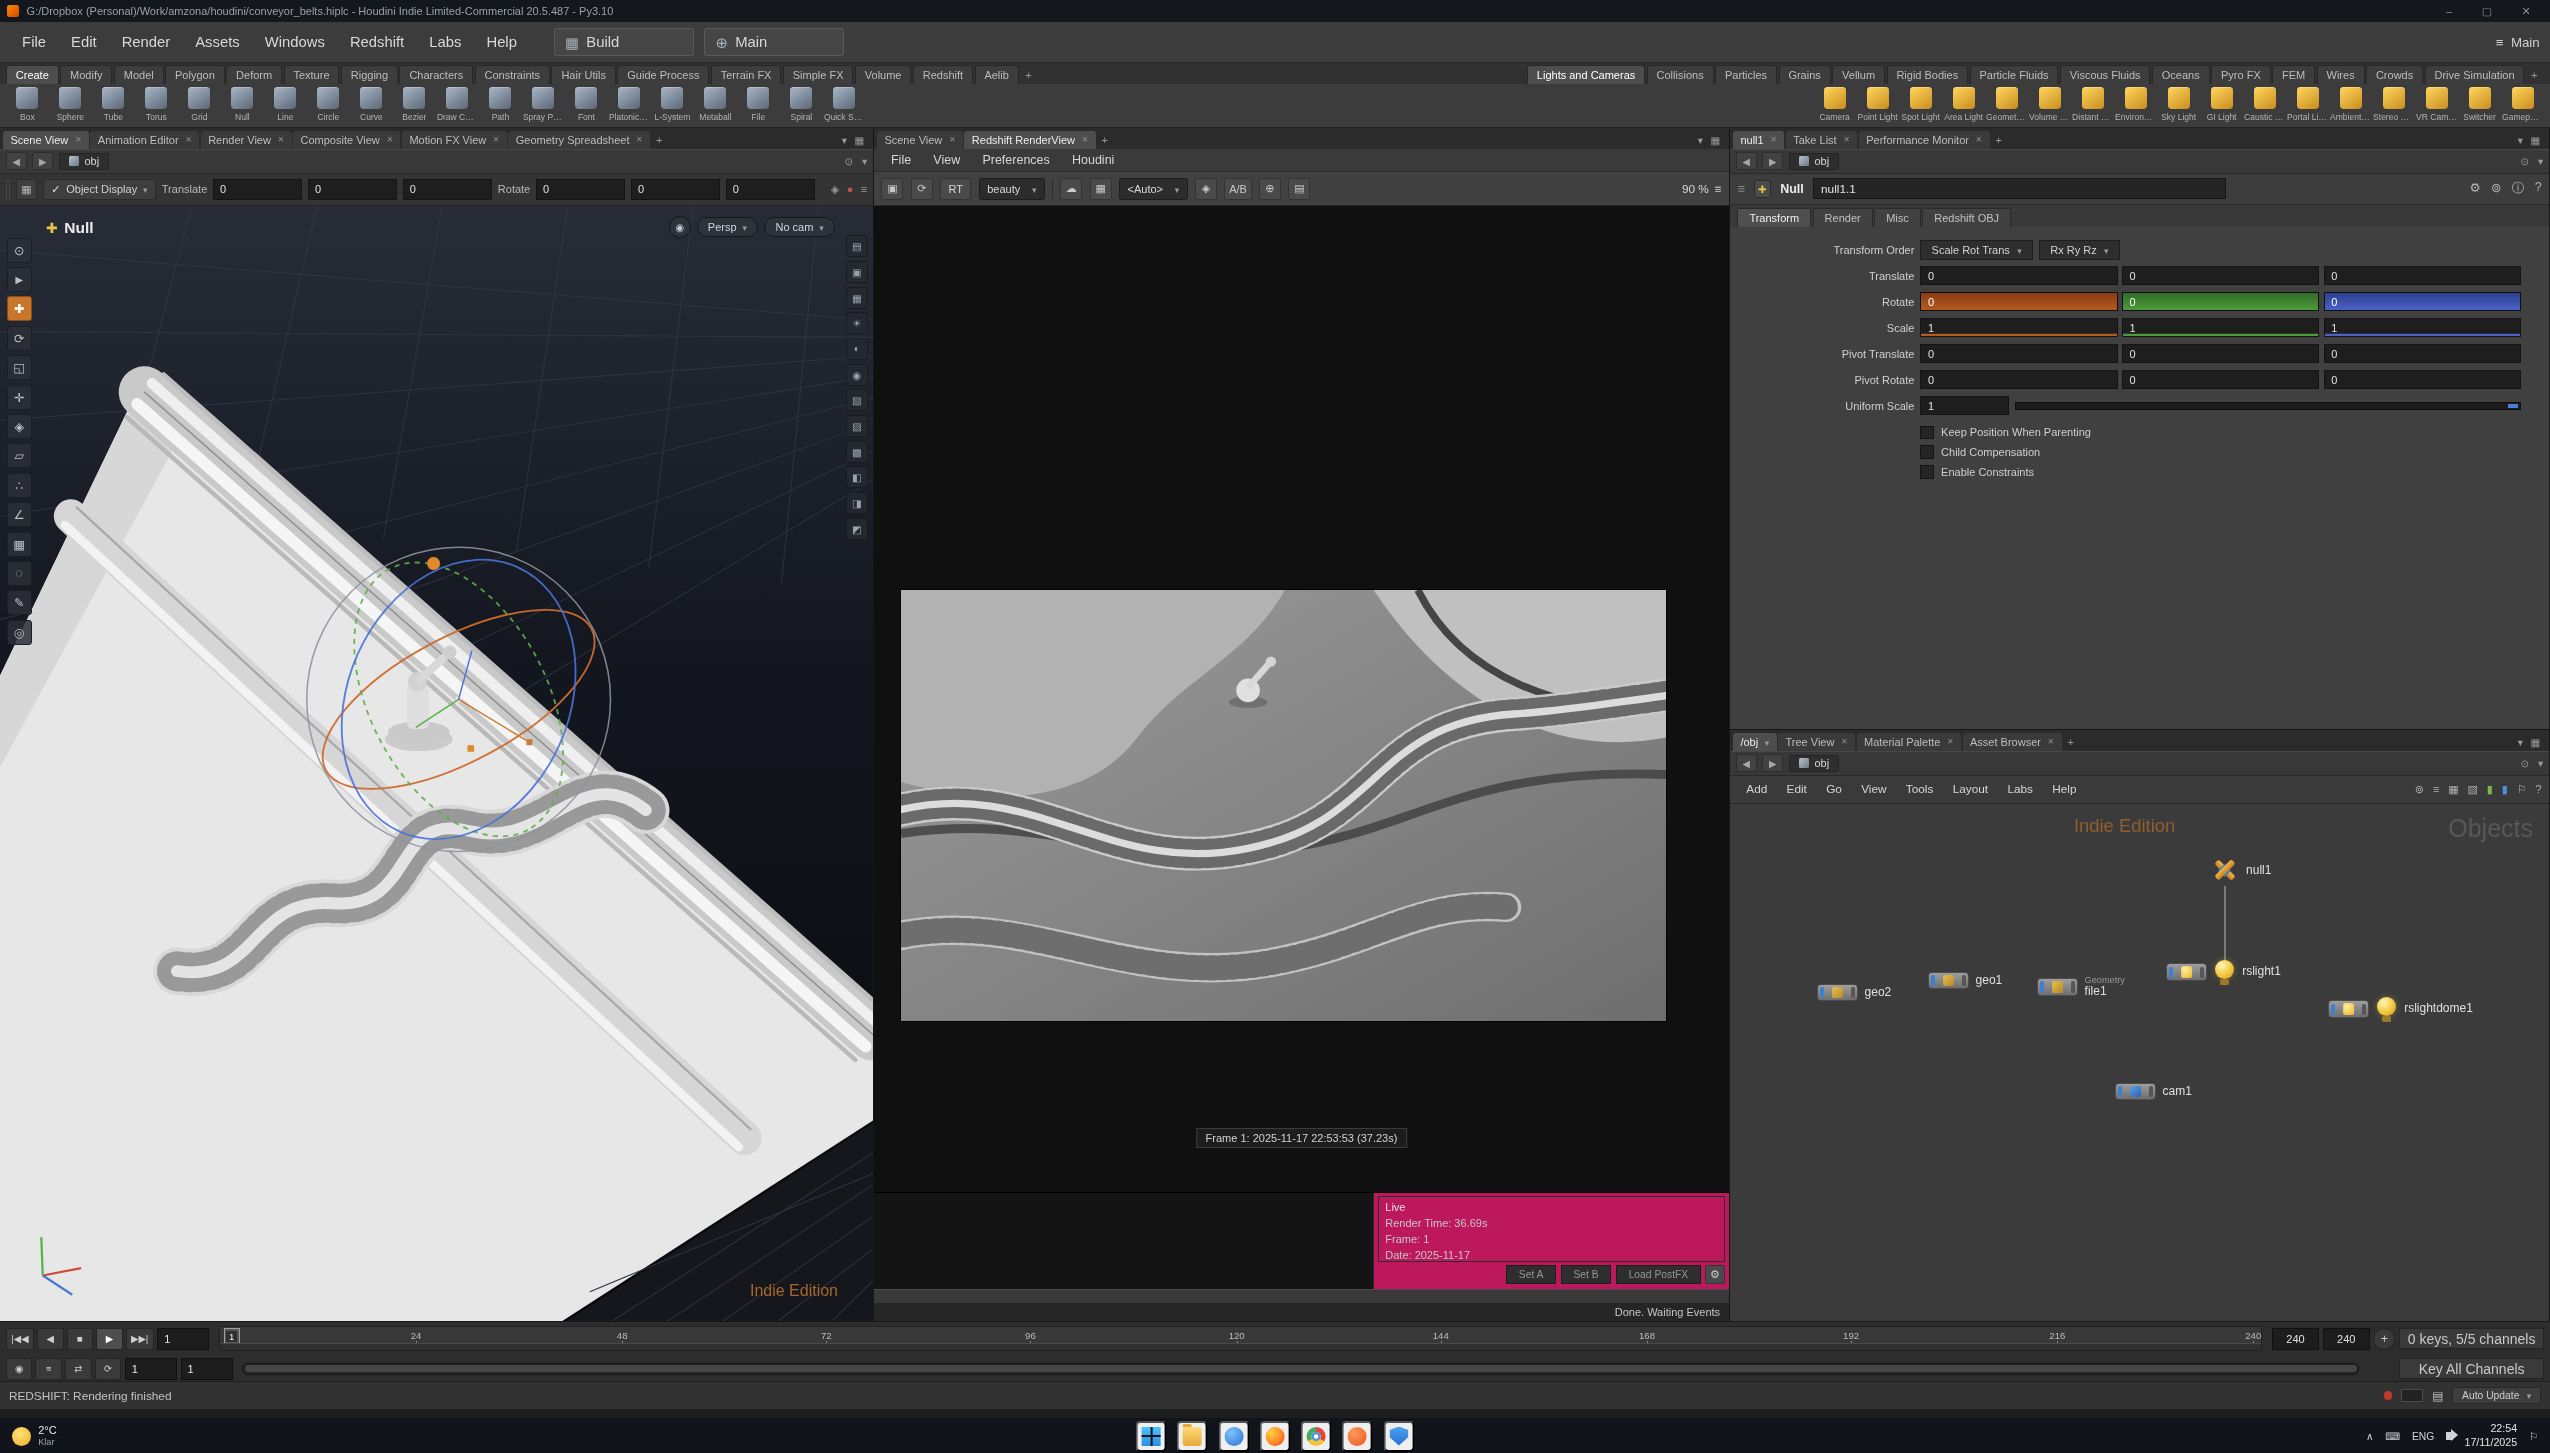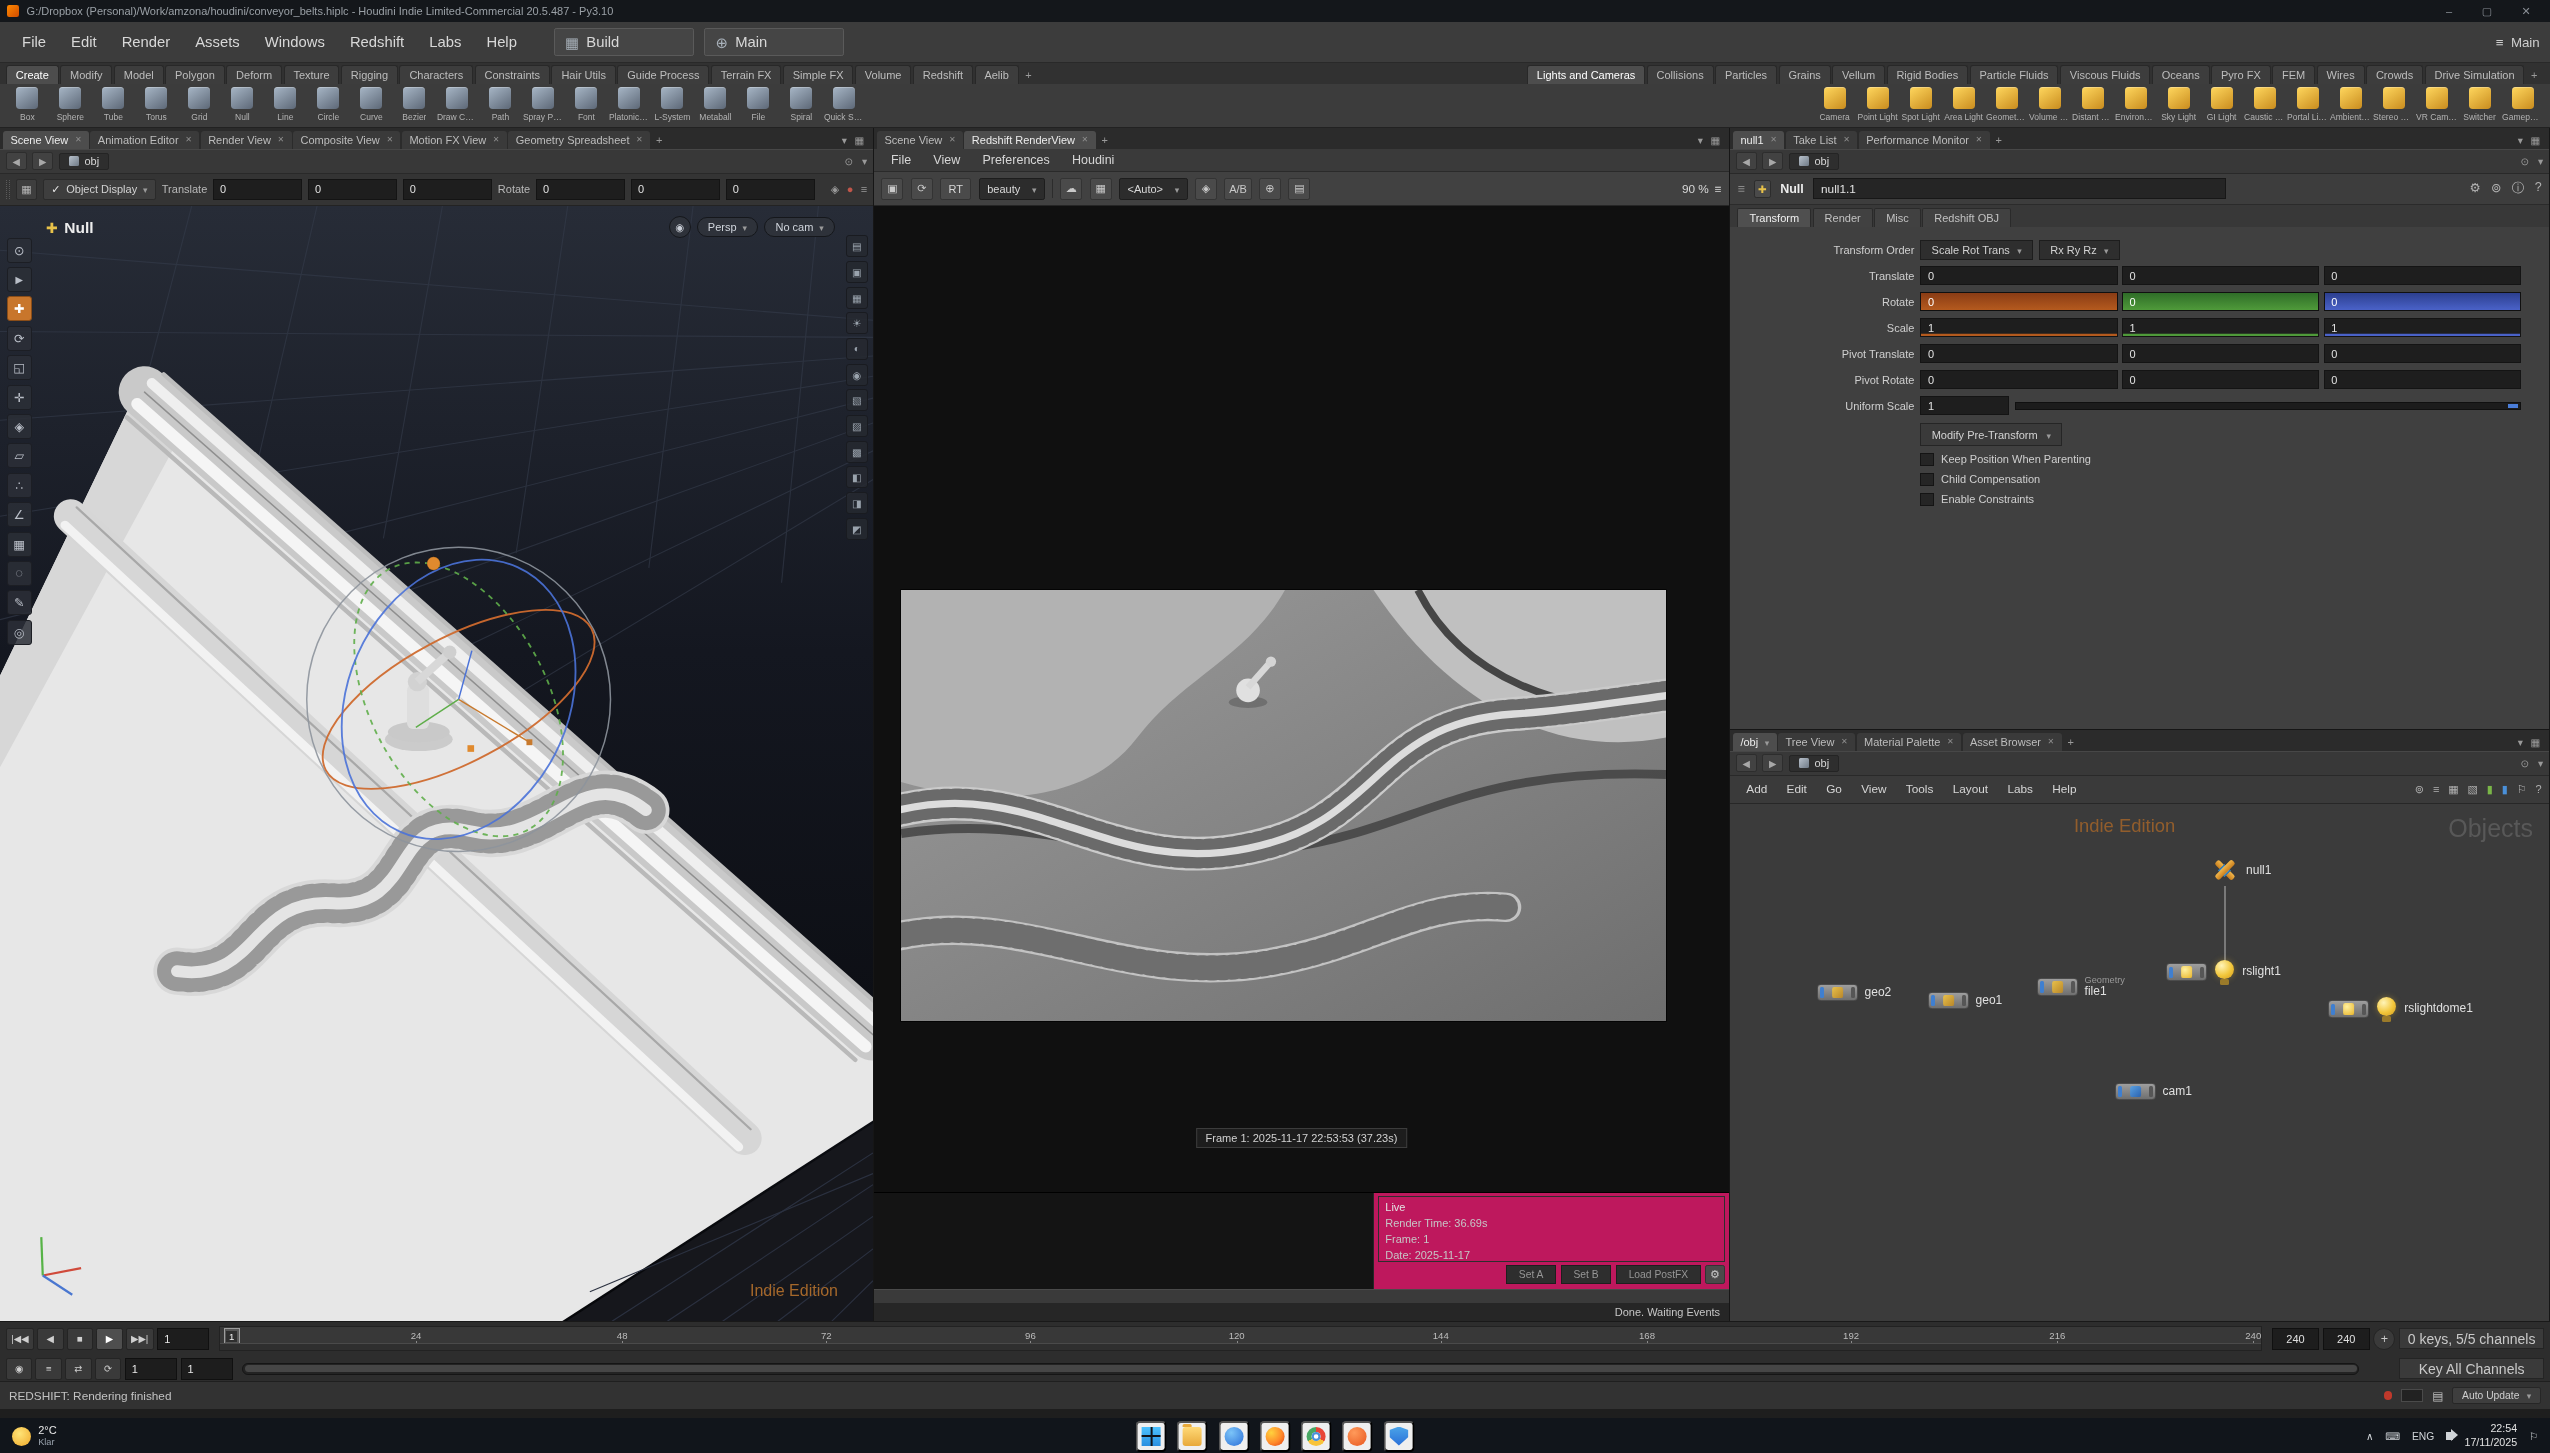--- a/index.html
+++ b/index.html
@@ -991,26 +991,20 @@
             </div>
           </div>
         <div class="prow">
           <span class="plabel">Uniform Scale</span>
           <span class="pf pf-one">1</span>
           <span class="uslider">
               <span class="ufill"></span>
             </span>
         </div>
         <div>
-          <span class="prechip indent">
-            <span>Modify Pre-Transform</span>
-            <span class="chev"></span>
-          </span>
-        </div>
-        <div>
 
             <label class="crow">
               <span class="cbox"></span>
               <span>Keep Position When Parenting</span>
             </label>
 
             <label class="crow">
               <span class="cbox"></span>
               <span>Child Compensation</span>
             </label>
@@ -1109,21 +1103,21 @@
               <span class="node-chip">
                 <i class="chip-ico"></i>
               </span>
 
               <span class="node-text">
 
                 <span class="node-label">geo2</span>
               </span>
             </div>
 
-            <div class="node t-geo" style="left: 198px; top: 188px;">
+            <div class="node t-geo" style="left: 198px; top: 168px;">
               <span class="node-chip">
                 <i class="chip-ico"></i>
               </span>
 
               <span class="node-text">
 
                 <span class="node-label">geo1</span>
               </span>
             </div>
 

